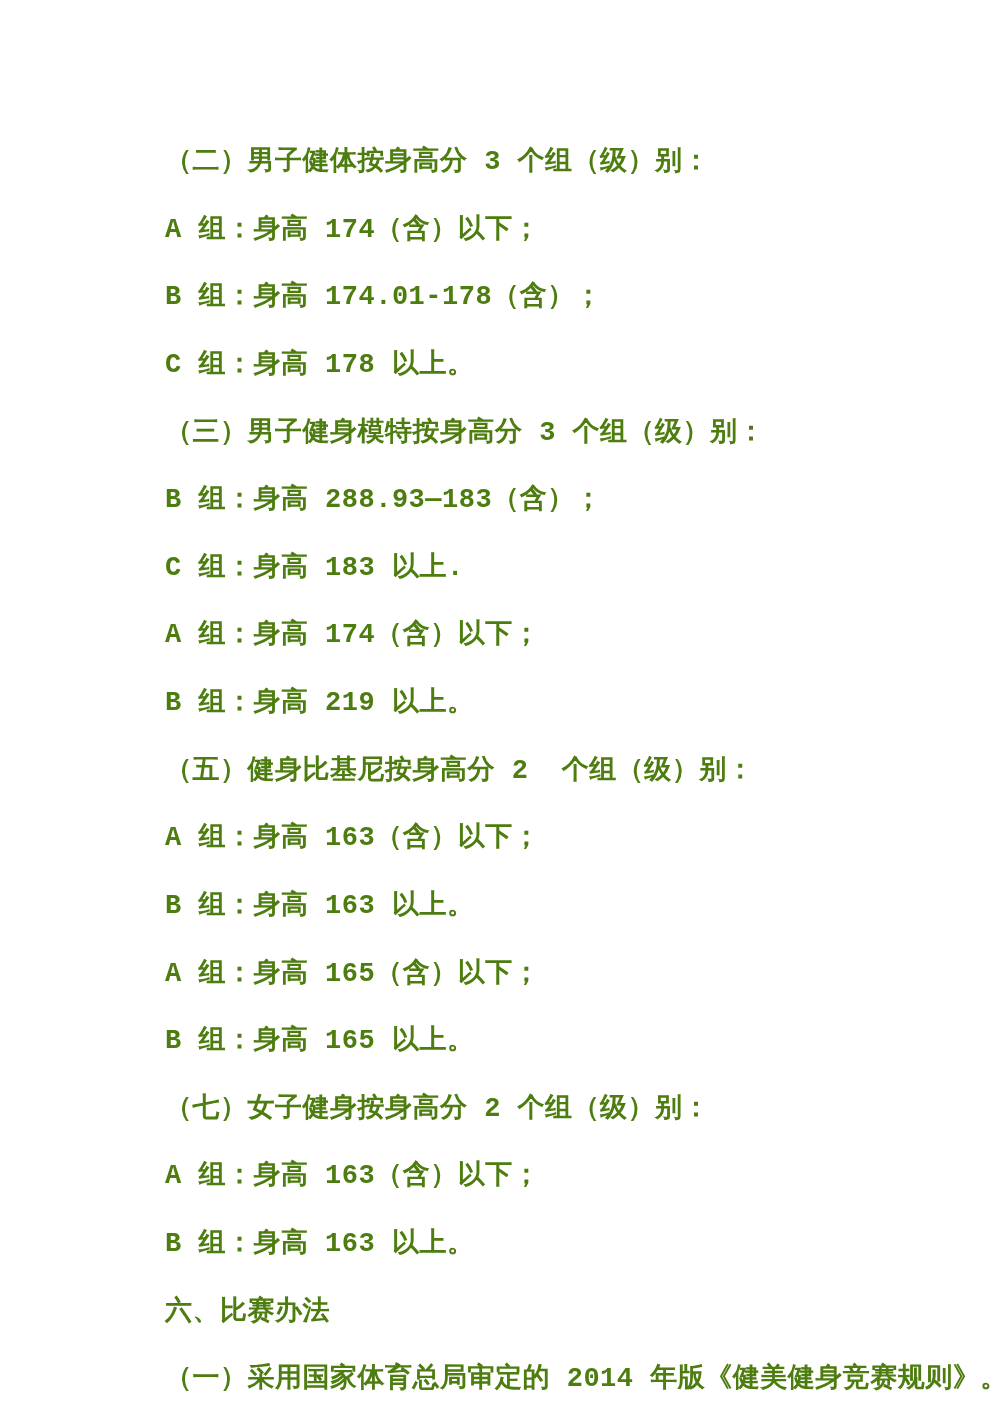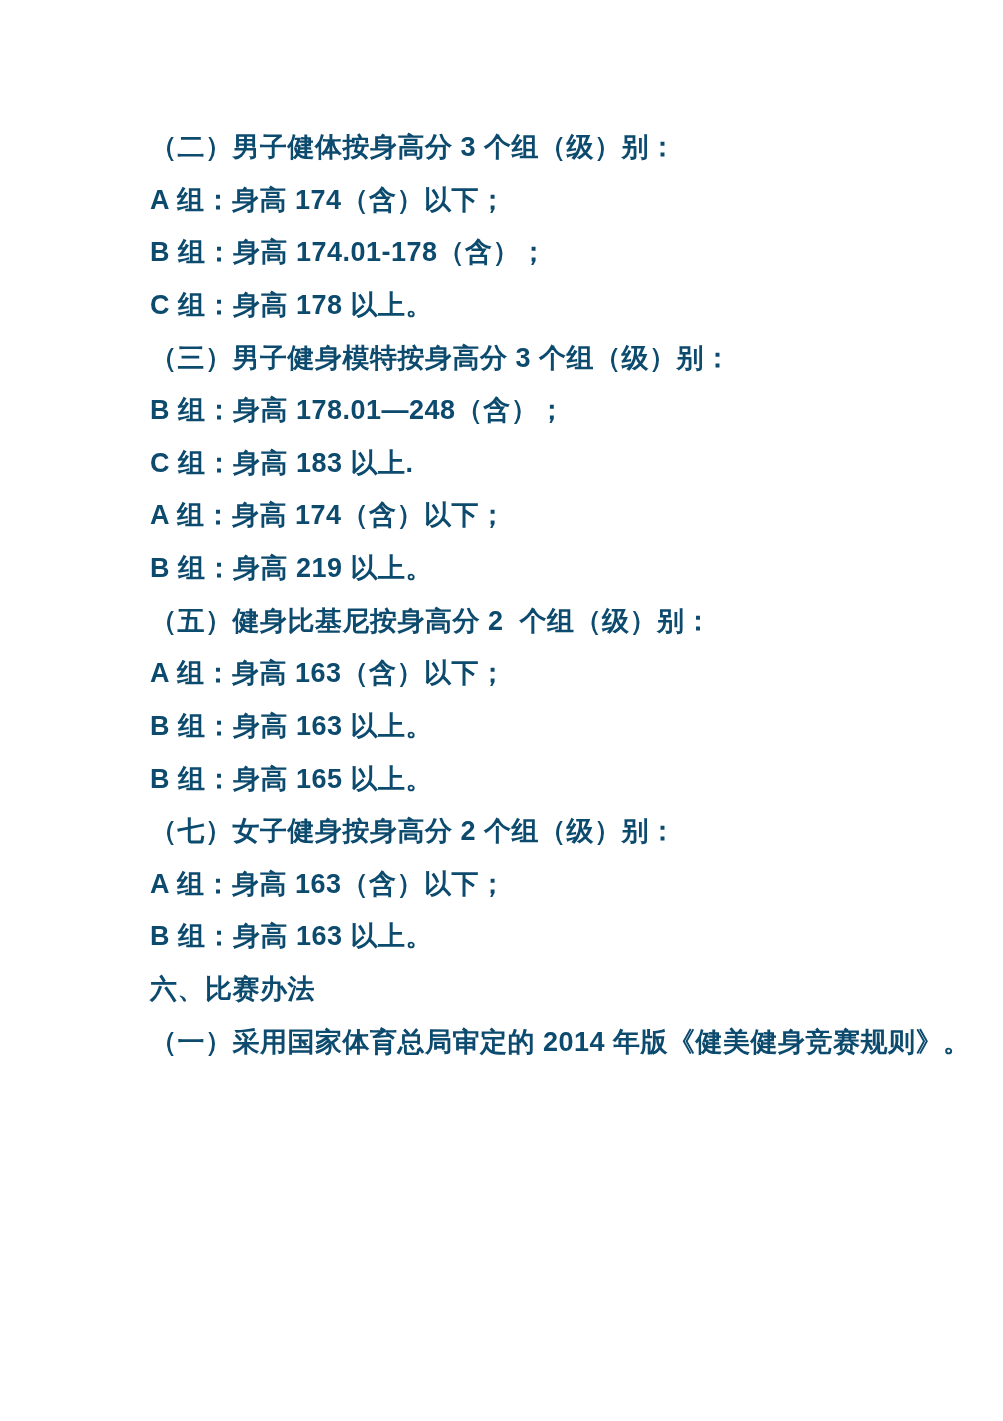--- a/index.html
+++ b/index.html
@@ -13,61 +13,62 @@
     overflow: hidden;
   }
   .page {
     box-sizing: border-box;
     width: 1003px;
     height: 1421px;
     background: #ffffff;
     padding: 121px 40px 0 150px;
   }
   .line {
-    margin: 0;
+    margin: 15px;
     height: 52.63px;
     line-height: 52.63px;
-    font-family: Liberation Sans, sans-serif;
+    font-family: Liberation Mono, monospace;
     font-weight: bold;
     font-size: 27px;
-    color: #0c4a6e;
+    color: #4d7c0f;
     white-space: pre;
     letter-spacing: 0.5px;
   }
 </style>
 </head>
 <body>
 
 <div class="page">
 
   <section>
     <p class="line">（二）男子健体按身高分 3 个组（级）别：</p>
     <p class="line">A 组：身高 174（含）以下；</p>
     <p class="line">B 组：身高 174.01-178（含）；</p>
     <p class="line">C 组：身高 178 以上。</p>
   </section>
 
   <section>
     <p class="line">（三）男子健身模特按身高分 3 个组（级）别：</p>
-    <p class="line">B 组：身高 178.01—248（含）；</p>
+    <p class="line">B 组：身高 288.93—183（含）；</p>
     <p class="line">C 组：身高 183 以上.</p>
   </section>
 
   <section>
     <p class="line">A 组：身高 174（含）以下；</p>
     <p class="line">B 组：身高 219 以上。</p>
   </section>
 
   <section>
     <p class="line">（五）健身比基尼按身高分 2  个组（级）别：</p>
     <p class="line">A 组：身高 163（含）以下；</p>
     <p class="line">B 组：身高 163 以上。</p>
   </section>
 
   <section>
+    <p class="line">A 组：身高 165（含）以下；</p>
     <p class="line">B 组：身高 165 以上。</p>
   </section>
 
   <section>
     <p class="line">（七）女子健身按身高分 2 个组（级）别：</p>
     <p class="line">A 组：身高 163（含）以下；</p>
     <p class="line">B 组：身高 163 以上。</p>
   </section>
 
   <section>

